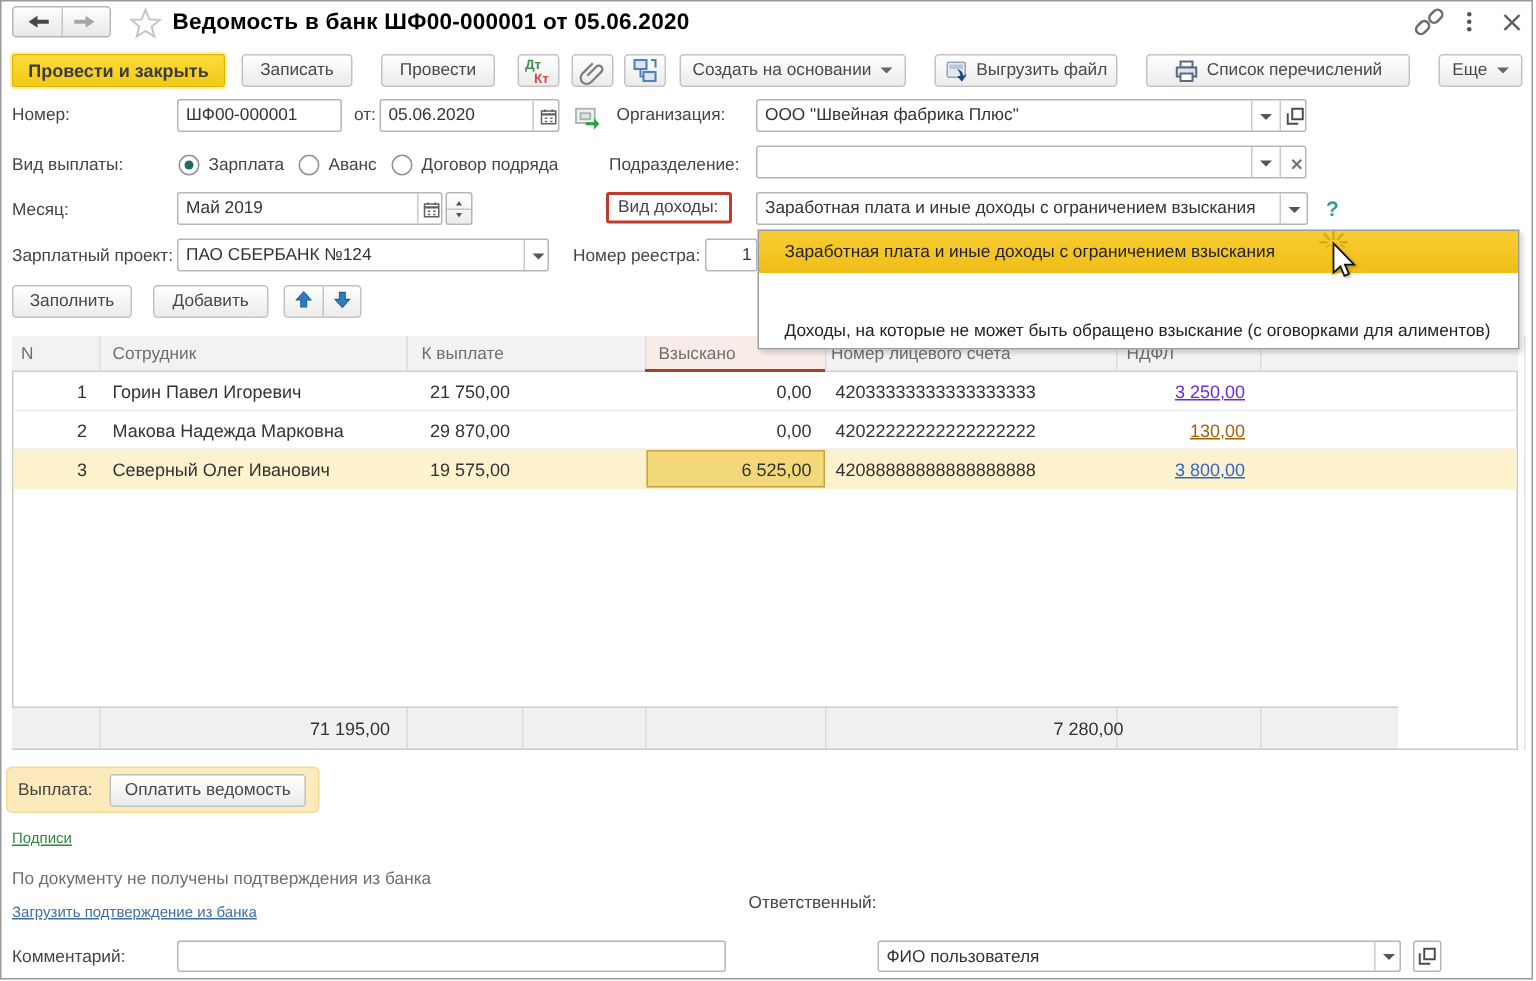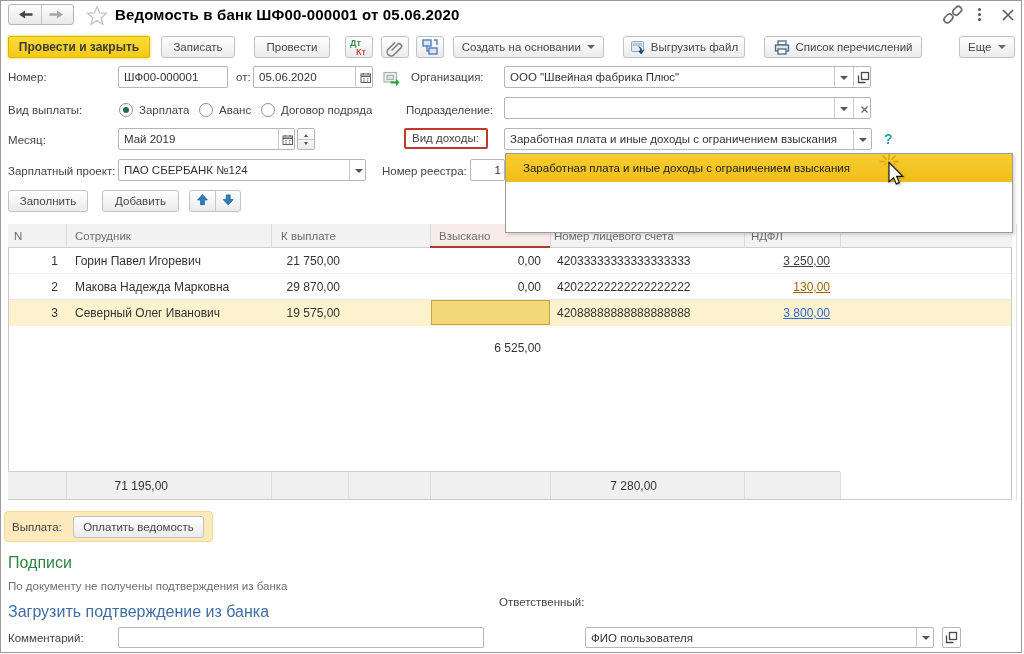--- a/index.html
+++ b/index.html
@@ -8,21 +8,21 @@
 .win { position:absolute; left:0; top:0; width:1022px; height:653px; border:1px solid #9a9a9a; background:#fff; }
 .lb { position:absolute; font-size:11.5px; color:#444; white-space:nowrap; }
 .btn { position:absolute; height:22px; border:1px solid #c2c2c2; border-radius:3px;
   background:linear-gradient(#ffffff,#ebebeb); color:#484848; font-size:11.5px;
   display:flex; align-items:center; justify-content:center; white-space:nowrap; }
 .inp { position:absolute; height:22px; border:1px solid #b6b6b6; border-radius:2px; background:#fff;
   font-size:11.5px; color:#333; display:flex; align-items:center; white-space:nowrap; overflow:hidden; }
 .inp .val { padding-left:5px; }
 .vline { position:absolute; top:0; bottom:0; width:1px; background:#c9c9c9; }
 .arr { width:0; height:0; border-left:4px solid transparent; border-right:4px solid transparent; border-top:4px solid #555; }
-.link { position:absolute; font-size:16px; white-space:nowrap; }
+.link { position:absolute; font-size:10px; white-space:nowrap; text-decoration:underline; }
 .cell { position:absolute; top:6px; font-size:12px; }
 .hdv { position:absolute; top:0; bottom:0; width:1px; background:#dcdcdc; }
 </style>
 </head>
 <body>
 <div class="win"></div>
 
 <div style="position:absolute;left:8px;top:4px;width:66px;height:21px;border:1px solid #b5b5b5;border-radius:3px;background:linear-gradient(#fdfdfd,#e9e9e9);">
   <div style="position:absolute;left:32px;top:0;bottom:0;width:1px;background:#c6c6c6;"></div>
   <svg width="64" height="19" style="position:absolute;left:0;top:0;">
@@ -71,21 +71,21 @@
   </svg>
 </div>
 <div class="btn" style="left:453px;top:36px;width:151px;">Создать на основании&nbsp;&nbsp;<span class="arr" style="border-top-color:#666;"></span></div>
 <div class="btn" style="left:623px;top:36px;width:122px;">
   <svg width="17" height="17" style="margin-right:4px;">
     <rect x="1.5" y="2.5" width="12" height="10" rx="1" fill="#e3e9f0" stroke="#93a5bb" stroke-width="1"></rect>
     <rect x="3" y="4" width="9" height="3" fill="#b8c9dc"></rect>
     <path d="M8 7 q4 1 4 4.5 l2.5 -1 -3.2 5 -3.2 -3.6 2.2 -0.4 q-0.3 -2.8 -2.3 -4.5 z" fill="#1f4872"></path>
   </svg>
   Выгрузить файл</div>
-<div class="btn" style="left:764px;top:36px;width:158px;">
+<div class="btn" style="left:764px;top:36px;width:176px;">
   <svg width="16" height="15" style="margin-right:6px;">
     <g fill="none" stroke="#55687d" stroke-width="1.3">
       <rect x="4" y="1" width="8" height="4"></rect>
       <rect x="1.5" y="5" width="13" height="6" fill="#dce4ec"></rect>
       <rect x="4" y="9" width="8" height="5" fill="#fff"></rect>
     </g>
   </svg>
   Список перечислений</div>
 <div class="btn" style="left:959px;top:36px;width:56px;">Еще&nbsp;&nbsp;<span class="arr" style="border-top-color:#666;"></span></div>
 
@@ -210,41 +210,41 @@
   <span class="cell" style="left:743px;font-size:11.5px;">НДФЛ</span>
   <div style="position:absolute;left:422px;bottom:-1px;width:120px;height:2px;background:#b03a2e;"></div>
 </div>
 
 <div style="position:absolute;left:9px;top:248px;width:1002px;height:26px;border-bottom:1px solid #ececec;color:#333;">
   <span class="cell" style="right:953px;">1</span>
   <span class="cell" style="left:66px;">Горин Павел Игоревич</span>
   <span class="cell" style="right:671px;">21 750,00</span>
   <span class="cell" style="right:470px;">0,00</span>
   <span class="cell" style="left:548px;">42033333333333333333</span>
-  <span class="cell" style="right:181px;color:#404040;text-decoration:underline;">3 250,00</span>
+  <span class="cell" style="right:181px;color:#6d28d9;text-decoration:underline;">3 250,00</span>
 </div>
 <div style="position:absolute;left:9px;top:274px;width:1002px;height:26px;border-bottom:1px solid #ececec;color:#333;">
   <span class="cell" style="right:953px;">2</span>
   <span class="cell" style="left:66px;">Макова Надежда Марковна</span>
   <span class="cell" style="right:671px;">29 870,00</span>
   <span class="cell" style="right:470px;">0,00</span>
   <span class="cell" style="left:548px;">42022222222222222222</span>
   <span class="cell" style="right:181px;color:#a16207;text-decoration:underline;">130,00</span>
 </div>
 <div style="position:absolute;left:9px;top:300px;width:1002px;height:26px;background:#fcf2cd;color:#333;">
   <span class="cell" style="right:953px;">3</span>
   <span class="cell" style="left:66px;">Северный Олег Иванович</span>
   <span class="cell" style="right:671px;">19 575,00</span>
   <div style="position:absolute;left:422px;top:0px;width:119px;height:25px;border:1px solid #c9a23e;background:#f2d878;"></div>
-  <span class="cell" style="right:470px;margin-top:35px;">6 525,00</span>
+  <span class="cell" style="right:470px;">6 525,00</span>
   <span class="cell" style="left:548px;">42088888888888888888</span>
   <span class="cell" style="right:181px;color:#36c;text-decoration:underline;">3 800,00</span>
 </div>
 
-<div style="position:absolute;left:8px;top:471px;width:832px;height:29px;background:#f0f0f0;border-top:1px solid #cfcfcf;border-bottom:1px solid #c9c9c9;color:#333;">
+<div style="position:absolute;left:8px;top:471px;width:924px;height:29px;background:#f0f0f0;border-top:1px solid #cfcfcf;border-bottom:1px solid #c9c9c9;color:#333;">
   <div class="hdv" style="left:58px;"></div>
   <div class="hdv" style="left:263px;"></div>
   <div class="hdv" style="left:340px;"></div>
   <div class="hdv" style="left:422px;"></div>
   <div class="hdv" style="left:542px;"></div>
   <div class="hdv" style="left:736px;"></div>
   <div class="hdv" style="left:832px;"></div>
   <span class="cell" style="right:672px;top:7px;">71 195,00</span>
   <span class="cell" style="right:183px;top:7px;">7 280,00</span>
 </div>
@@ -273,20 +273,21 @@
       <rect x="4.5" y="1.5" width="7" height="7"></rect>
       <path d="M1.5 4.5 v7 h7"></path>
     </g>
   </svg>
 </div>
 
 <div style="position:absolute;left:505px;top:153px;width:508px;height:80px;background:#fff;border:1px solid #9c9c9c;box-shadow:2px 2px 3px rgba(0,0,0,0.15);font-size:11.5px;color:#222;">
   <div style="position:absolute;left:0;top:0;width:506px;height:28px;background:linear-gradient(#f8cd32,#efbd18);display:flex;align-items:center;">
       <span style="padding-left:17px;">Заработная плата и иные доходы с ограничением взыскания</span>
     </div>
+  <div style="position:absolute;left:17px;top:61px;">Доходы, на которые не может быть обращено взыскание (с оговорками для алиментов)</div>
 </div>
 
 <svg width="50" height="50" style="position:absolute;left:868px;top:145px;">
   <g stroke="#d3ab16" stroke-width="1.7">
     <path d="M21 9 v6 M14.5 10.5 l4 4.5 M27.5 10.5 l-4 4.5 M11.5 16.5 h5.5 M30.5 16.5 h-5.5"></path>
   </g>
   <g stroke="#c2980f" stroke-width="1.2" opacity="0.55">
     <path d="M16 20 l3 -2 M26 18 l2.5 2"></path>
   </g>
   <path d="M21 17.3 l0 19.5 4.6 -4.2 2.7 6.3 3 -1.3 -2.7 -6.2 6.2 0 z" fill="#fff" stroke="#111" stroke-width="1.15" style="filter:drop-shadow(1.5px 1.5px 1.2px rgba(120,100,20,0.55));"></path>

